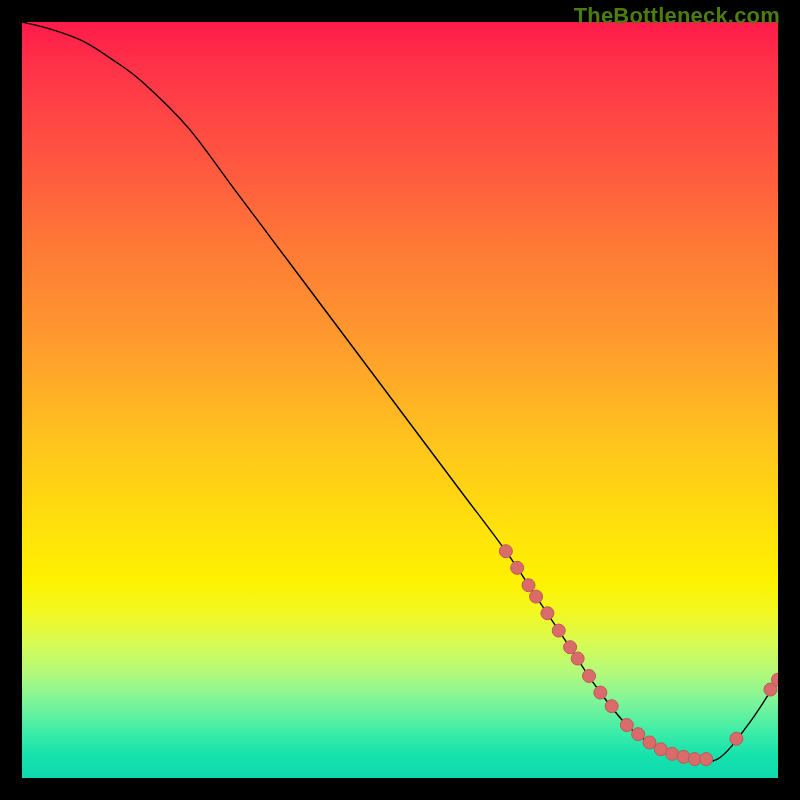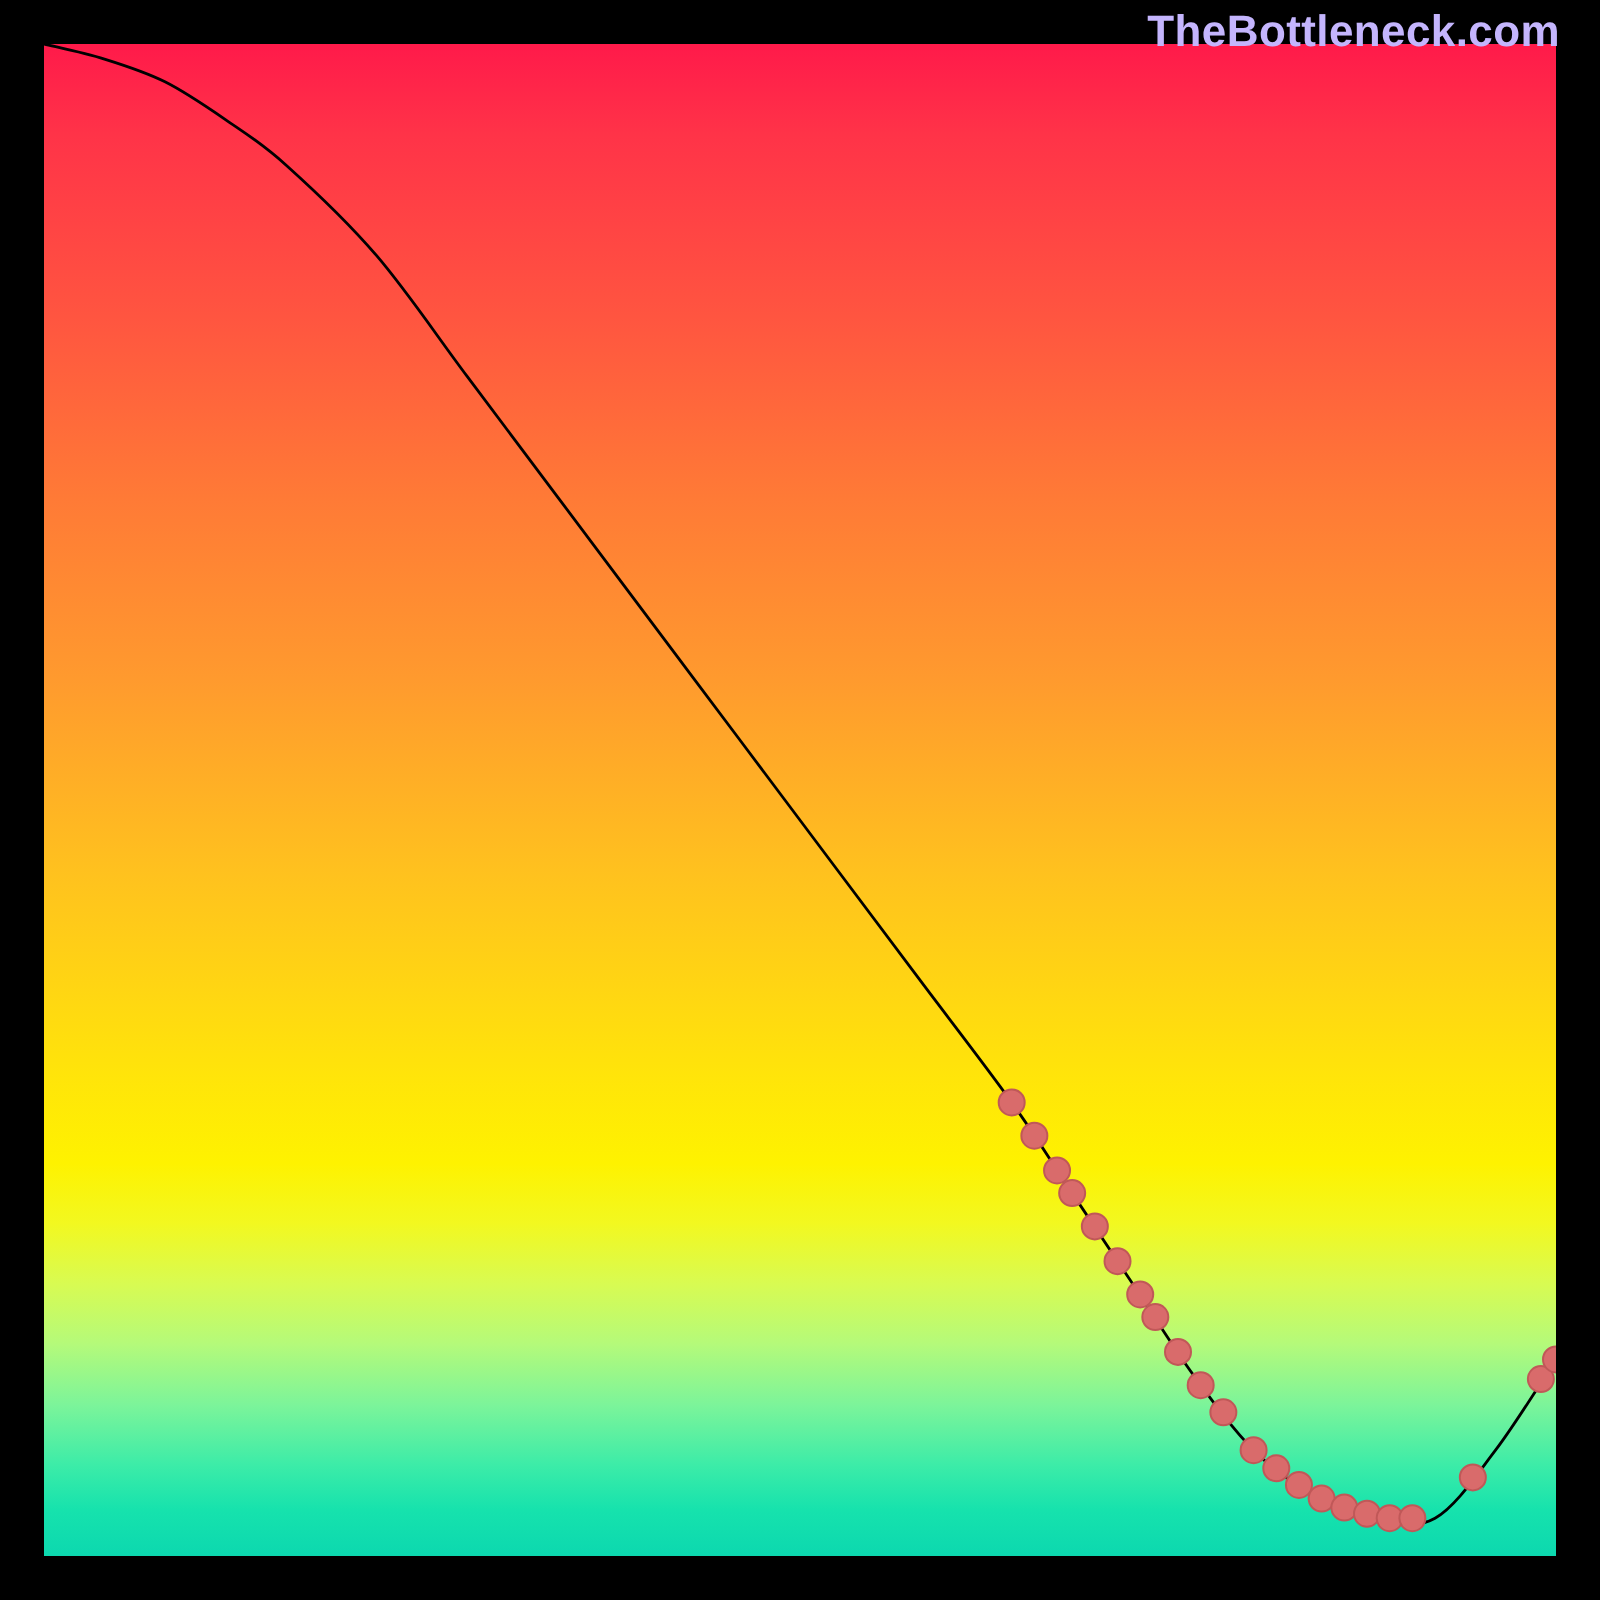--- a/index.html
+++ b/index.html
@@ -41,21 +41,21 @@
   }
   .curve { fill: none; stroke: #000; stroke-width: 1.4; }
   .pt { fill: #d96b6b; stroke: #c05858; stroke-width: 1; }
   .attribution {
     position: absolute;
     top: 3px;
     right: 20px;
     font-family: Arial, Helvetica, sans-serif;
     font-size: 22px;
     font-weight: 600;
-    color: #c4b5fd;
+    color: #4d7c0f;
     letter-spacing: 0.2px;
   }
 </style>
 </head>
 <body>
 
 <div class="stage">
   <div class="plot-area">
     <svg class="svg-layer" viewBox="0 0 756 756" preserveAspectRatio="none">
       <path id="curve-path" class="curve" d="M 0.00 0.00 C 5.04 1.26, 20.16 4.41, 30.24 7.56 C 40.32 10.71, 50.40 13.86, 60.48 18.90 C 70.56 23.94, 80.64 30.87, 90.72 37.80 C 100.80 44.73, 108.36 49.14, 120.96 60.48 C 133.56 71.82, 151.20 88.20, 166.32 105.84 C 181.44 123.48, 196.56 146.16, 211.68 166.32 C 226.80 186.48, 241.92 206.64, 257.04 226.80 C 272.16 246.96, 287.28 267.12, 302.40 287.28 C 317.52 307.44, 332.64 327.60, 347.76 347.76 C 362.88 367.92, 378.00 388.08, 393.12 408.24 C 408.24 428.40, 423.36 448.56, 438.48 468.72 C 453.60 488.88, 471.24 511.56, 483.84 529.20 C 496.44 546.84, 504.00 559.44, 514.08 574.56 C 524.16 589.68, 534.24 604.80, 544.32 619.92 C 554.40 635.04, 564.48 651.42, 574.56 665.28 C 584.64 679.14, 594.72 693.00, 604.80 703.08 C 614.88 713.16, 624.96 720.09, 635.04 725.76 C 645.12 731.43, 655.20 735.21, 665.28 737.10 C 675.36 738.99, 685.44 742.77, 695.52 737.10 C 705.60 731.43, 715.68 716.31, 725.76 703.08 C 735.84 689.85, 750.96 665.28, 756.00 657.72"></path>

